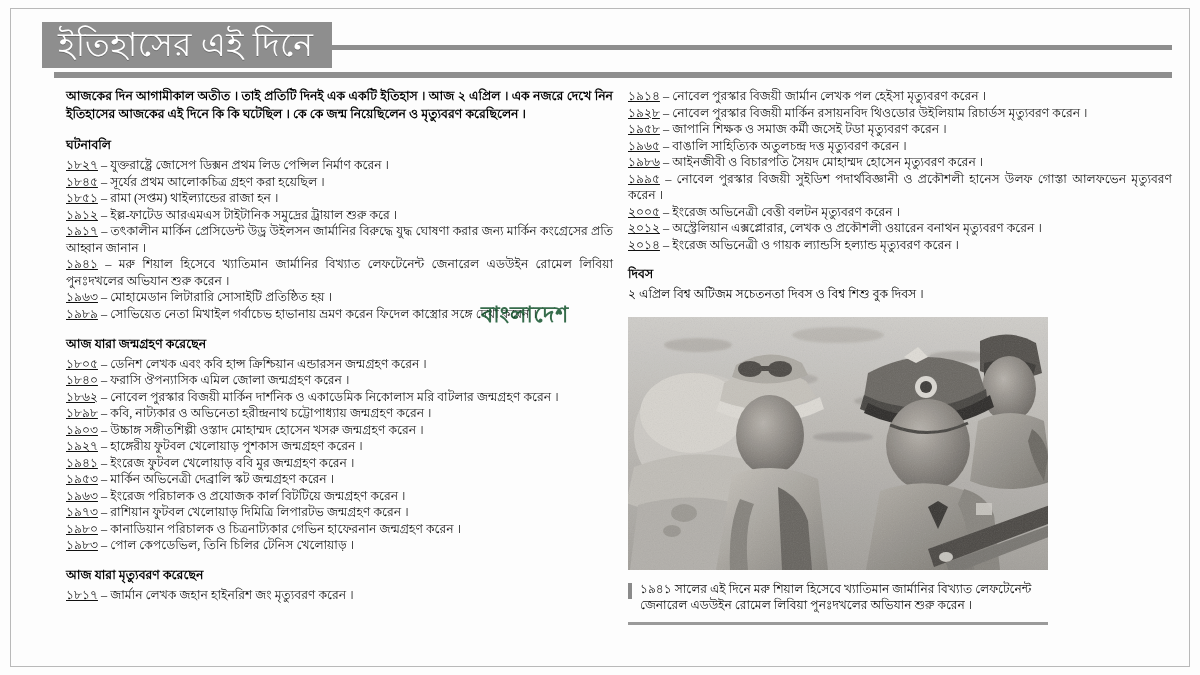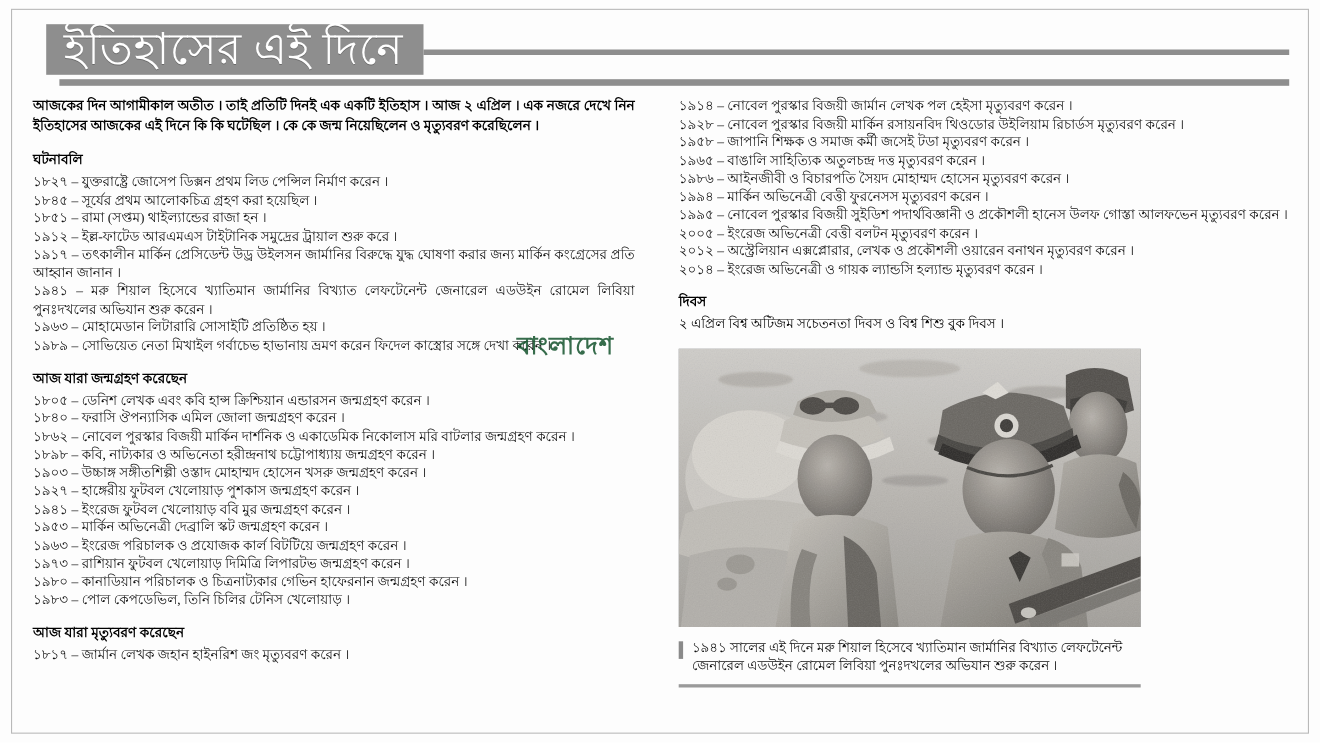--- a/index.html
+++ b/index.html
@@ -40,21 +40,21 @@
   }
   .masthead-plate{
     background:#8e8e8e;
     display:flex;
     align-items:center;
     padding:0 18px 0 16px;
     height:46px;
   }
   .masthead-title{
     color:#ffffff;
-    font-size:40px;
+    font-size:33px;
     line-height:1;
     letter-spacing:.5px;
     font-family:"Liberation Serif","DejaVu Serif",serif;
     white-space:nowrap;
     text-shadow:0 1px 0 rgba(0,0,0,.25);
   }
   .masthead-rule{
     flex:1;
     position:relative;
   }
@@ -71,23 +71,24 @@
     position:absolute;
     left:12px;right:0;
     bottom:-6px;
     height:6px;
     background:#8e8e8e;
   }
 
   
   .columns{
     display:flex;
-    gap:40px;
+    gap:15px;
     margin-top:16px;
     height:calc(100% - 86px);
+    margin-left:36px;
   }
   .col{
     flex:1 1 0;
     min-width:0;
   }
   .col-left{ flex:0 0 547px; }
   .col-right{ flex:1 1 auto; position:relative; }
 
   .lede{
     font-size:12.4px;
@@ -113,21 +114,21 @@
   }
   ul.entries li{
     font-size:12.3px;
     line-height:1.345;
     color:#111;
     margin:0;
     padding:0;
     text-align:justify;
     text-justify:inter-word;
   }
-  .yr{ white-space:nowrap; }
+  .yr{ white-space:nowrap;text-decoration:underline; }
   .dash{ white-space:pre; }
 
   
   .photo-block{
     margin-top:14px;
     width:428px;
   }
   .photo{
     position:relative;
     width:420px;height:253px;
@@ -238,21 +239,20 @@
       </div>
 
       <div class="col col-right">
 
         <ul class="entries">
             <li><span class="yr">১৯১৪</span><span class="dash"> – </span><span>নোবেল পুরস্কার বিজয়ী জার্মান লেখক পল হেইসা মৃত্যুবরণ করেন ।</span></li>
             <li><span class="yr">১৯২৮</span><span class="dash"> – </span><span>নোবেল পুরস্কার বিজয়ী মার্কিন রসায়নবিদ থিওডোর উইলিয়াম রিচার্ডস মৃত্যুবরণ করেন ।</span></li>
             <li><span class="yr">১৯৫৮</span><span class="dash"> – </span><span>জাপানি শিক্ষক ও সমাজ কর্মী জসেই টডা মৃত্যুবরণ করেন ।</span></li>
             <li><span class="yr">১৯৬৫</span><span class="dash"> – </span><span>বাঙালি সাহিত্যিক অতুলচন্দ্র দত্ত মৃত্যুবরণ করেন ।</span></li>
             <li><span class="yr">১৯৮৬</span><span class="dash"> – </span><span>আইনজীবী ও বিচারপতি সৈয়দ মোহাম্মদ হোসেন মৃত্যুবরণ করেন ।</span></li>
-            <li><span class="yr">১৯৯৪</span><span class="dash"> – </span><span>মার্কিন অভিনেত্রী বেত্তী ফুরনেসস মৃত্যুবরণ করেন ।</span></li>
             <li><span class="yr">১৯৯৫</span><span class="dash"> – </span><span>নোবেল পুরস্কার বিজয়ী সুইডিশ পদার্থবিজ্ঞানী ও প্রকৌশলী হানেস উলফ গোস্তা আলফভেন মৃত্যুবরণ করেন ।</span></li>
             <li><span class="yr">২০০৫</span><span class="dash"> – </span><span>ইংরেজ অভিনেত্রী বেত্তী বলটন মৃত্যুবরণ করেন ।</span></li>
             <li><span class="yr">২০১২</span><span class="dash"> – </span><span>অস্ট্রেলিয়ান এক্সপ্লোরার, লেখক ও প্রকৌশলী ওয়ারেন বনাথন মৃত্যুবরণ করেন ।</span></li>
             <li><span class="yr">২০১৪</span><span class="dash"> – </span><span>ইংরেজ অভিনেত্রী ও গায়ক ল্যান্ডসি হল্যান্ড মৃত্যুবরণ করেন ।</span></li>
           </ul>
 
         <div class="sec-gap"></div>
 
         <div class="sec-head">দিবস</div>
         <div style="font-size:12.3px;line-height:1.345;">২ এপ্রিল বিশ্ব অটিজম সচেতনতা দিবস ও বিশ্ব শিশু বুক দিবস ।</div>

